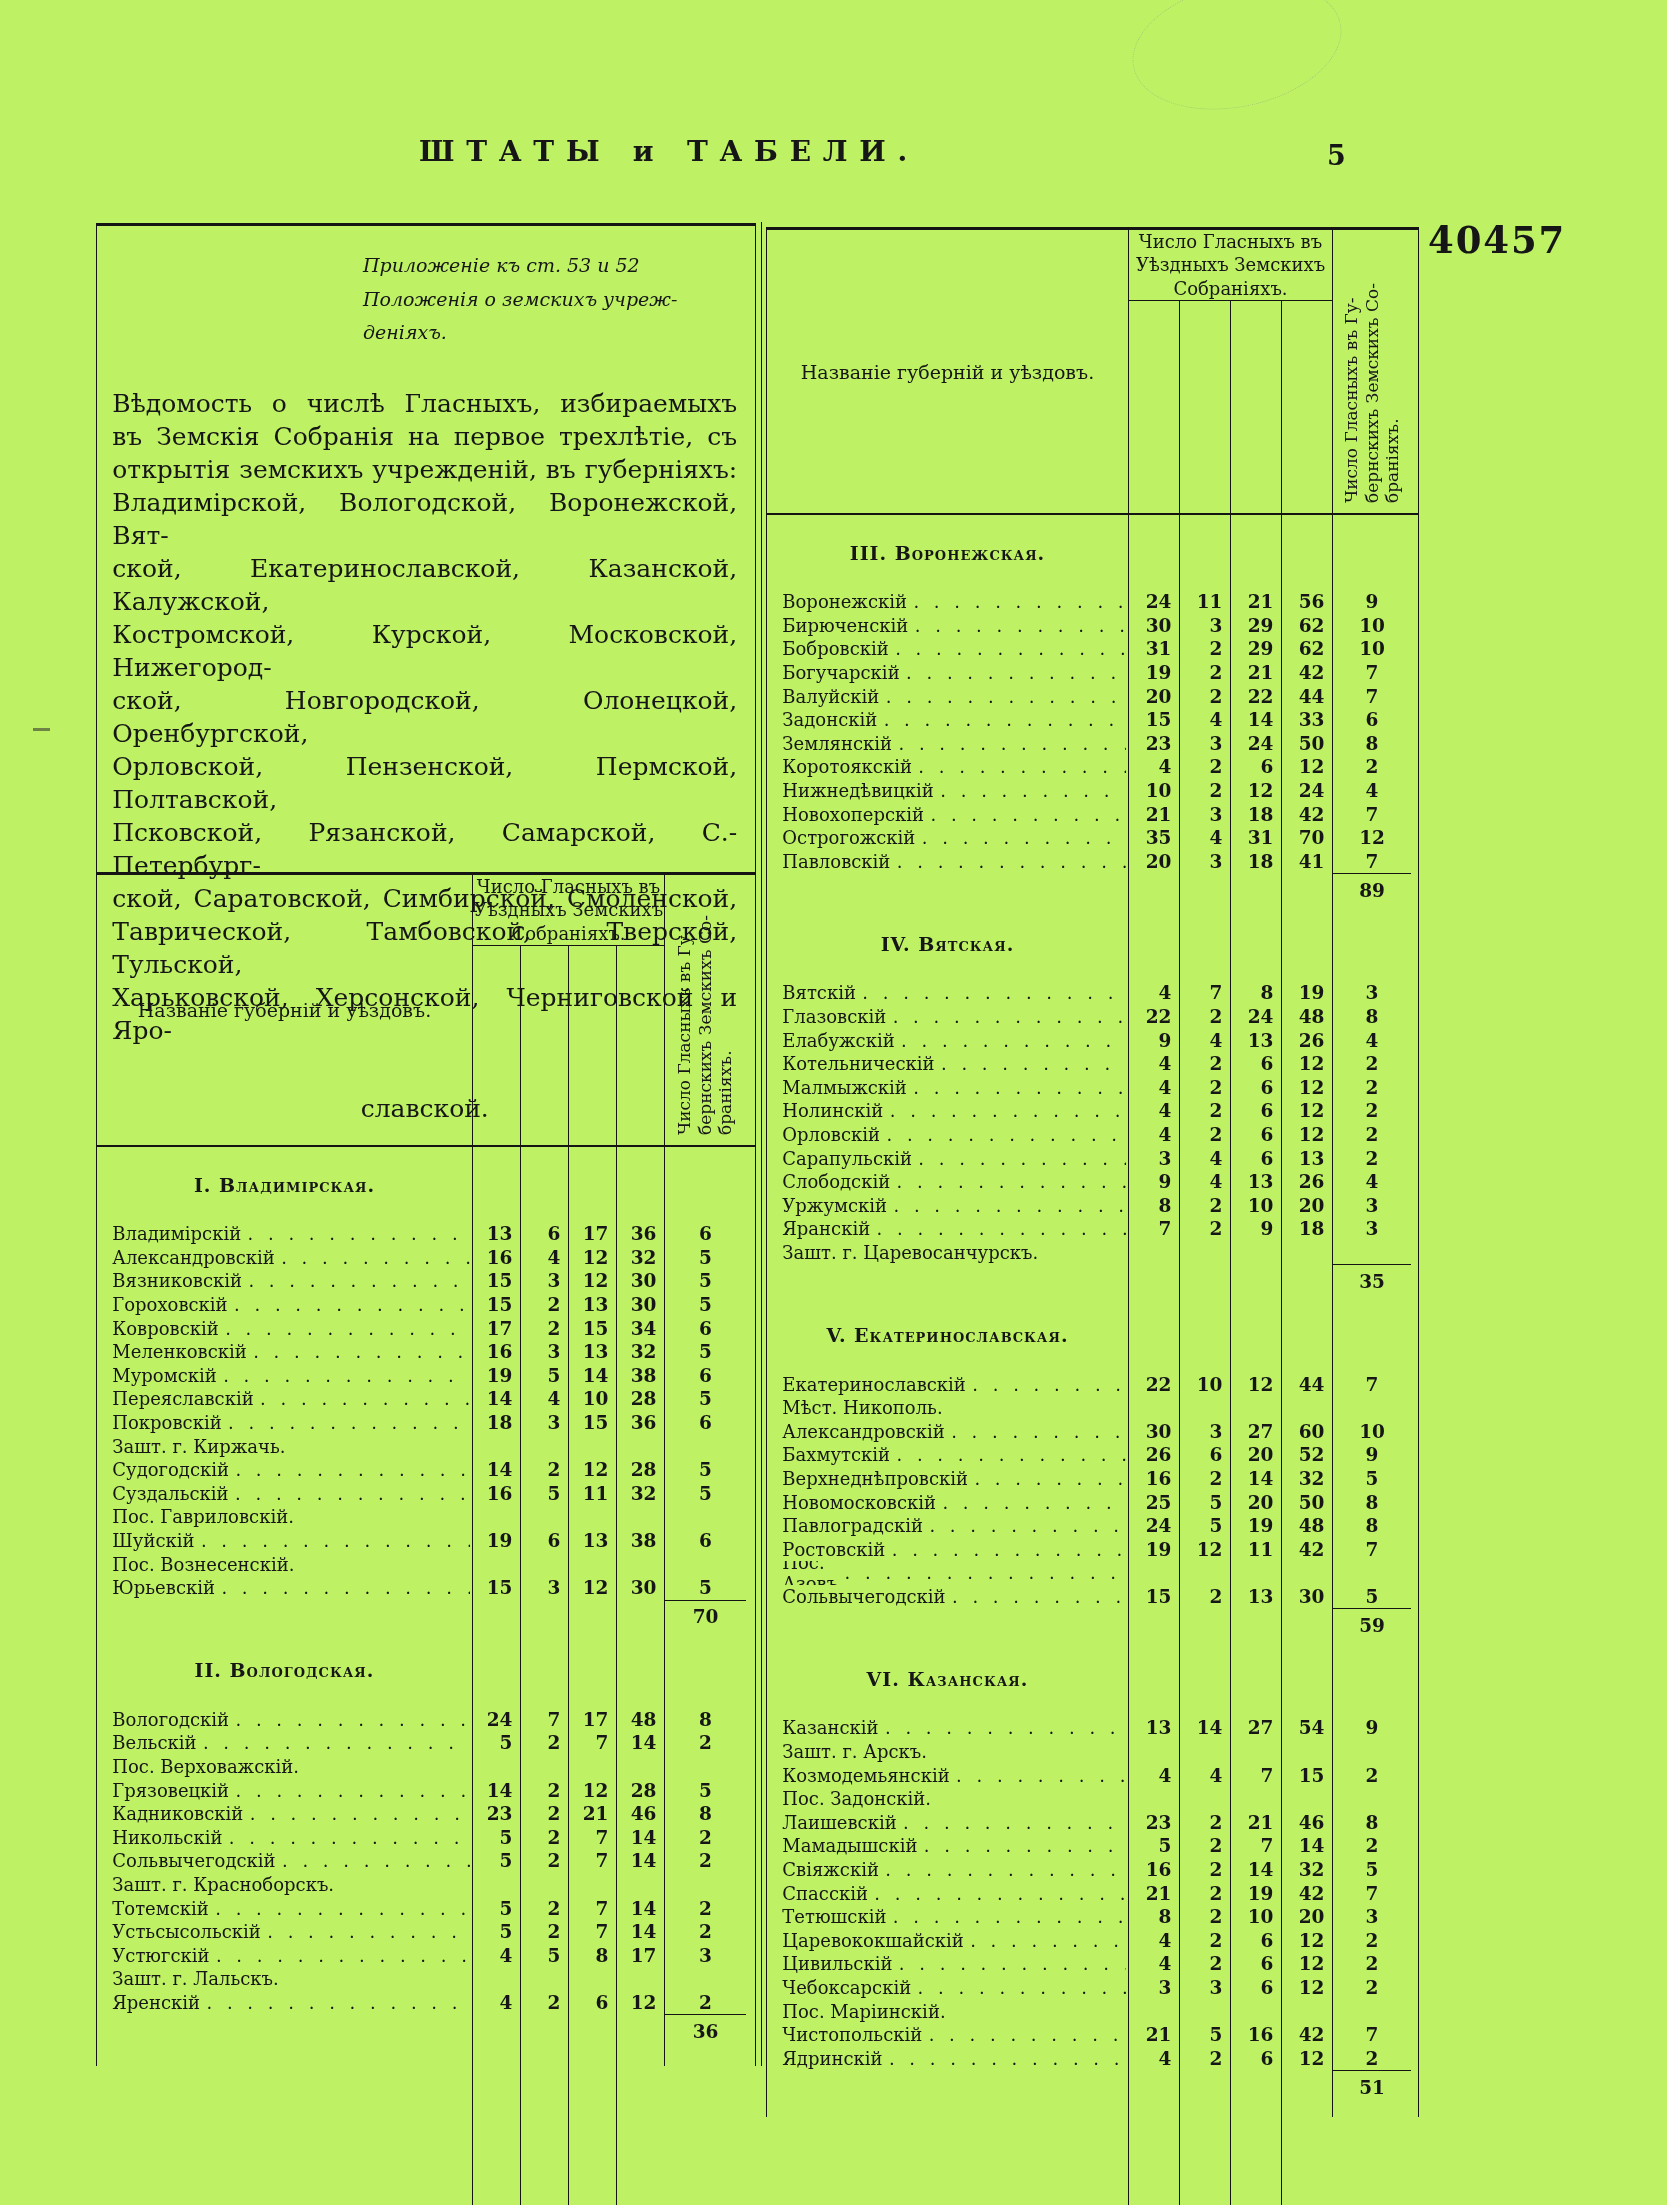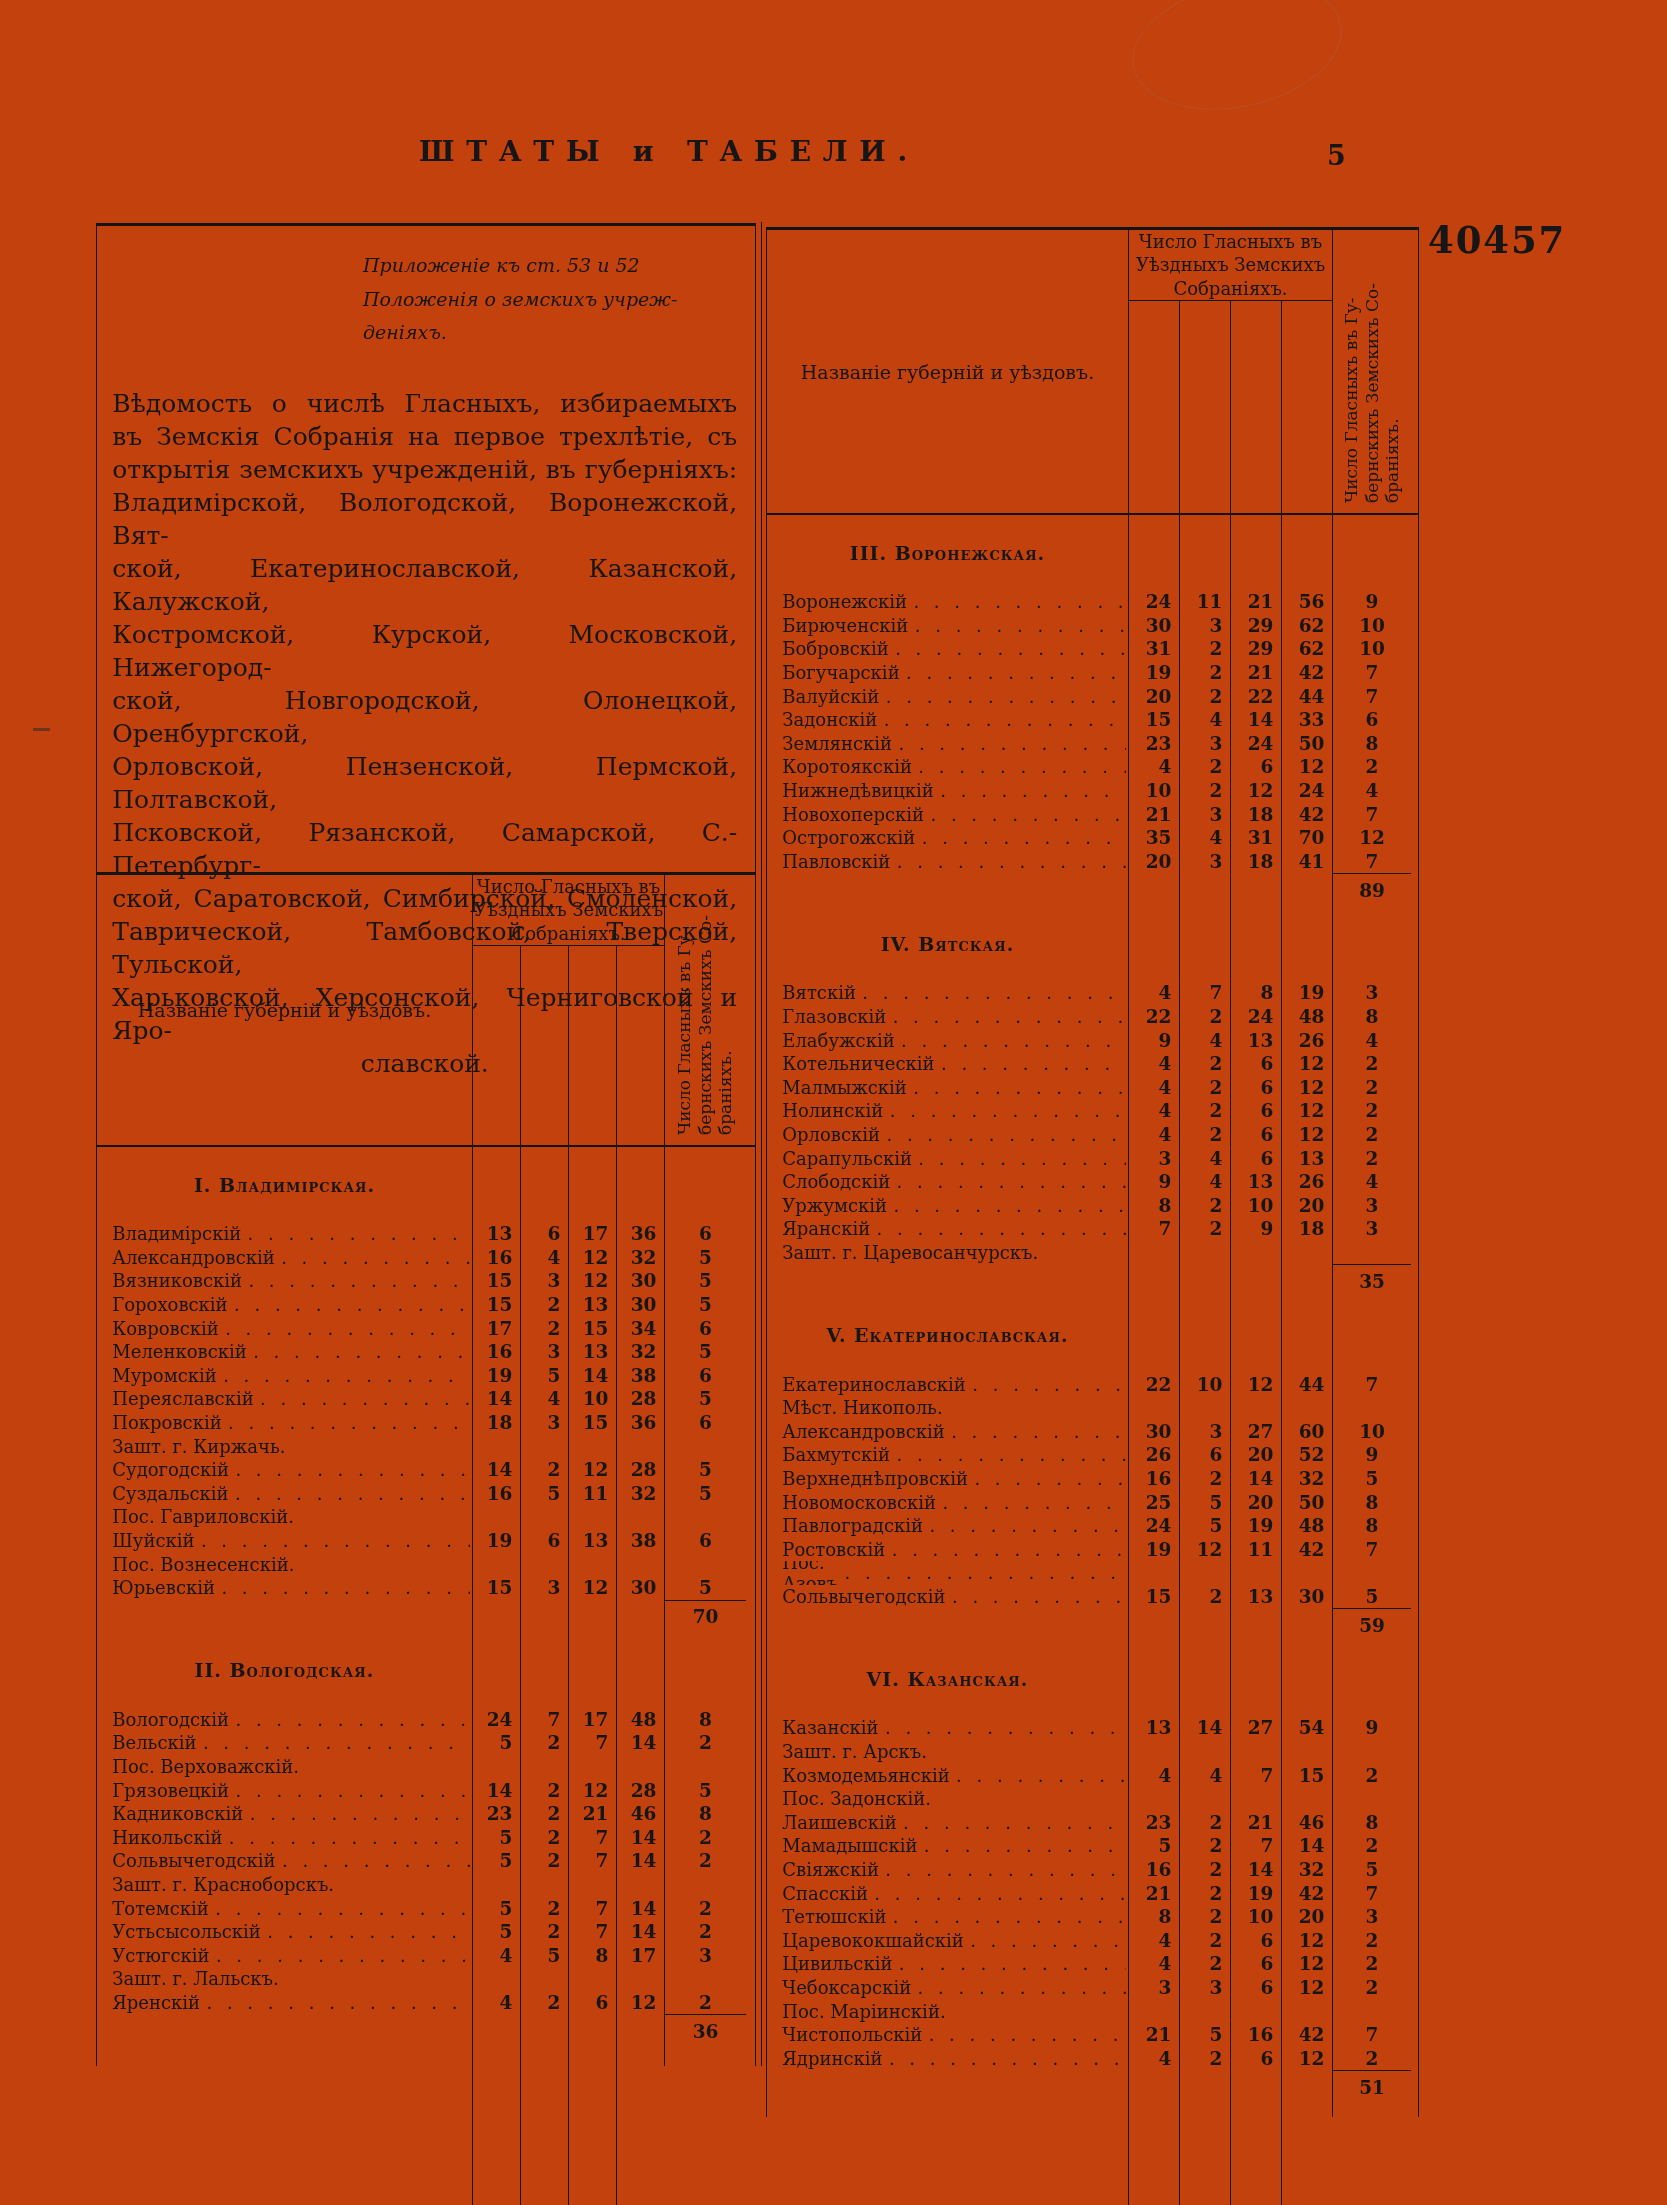--- a/index.html
+++ b/index.html
@@ -1,16 +1,16 @@
 <!DOCTYPE html>
 <html style="font-size:10.2px"><head>
 <meta charset="utf-8">
 <style>
   html,body{margin:0;padding:0;background:#6b6b6b;}
-  .page{position:relative;width:1667px;height:2205px;background:#c2410c;
+  .page{position:relative;width:1667px;height:2205px;background:#bef264;
         font-family:"DejaVu Serif","Liberation Serif",serif;color:#161616;overflow:hidden;}
 
   
   .title{position:absolute;left:331px;top:135px;width:676px;text-align:center;
          font-size:28px;font-weight:700;letter-spacing:0.42em;white-space:nowrap;}
   .pagenum{position:absolute;left:1327px;top:140px;font-size:27px;font-weight:700;}
   .docnum{position:absolute;left:1428px;top:218px;font-size:37px;font-weight:700;letter-spacing:1.9px;}
   .stamp{position:absolute;left:1131px;top:-16px;width:210px;height:121px;border:1.9px dotted #8d8d8d;
          border-radius:50%;opacity:.4;transform:rotate(-12deg);}
   .margin-mark{position:absolute;left:33px;top:728px;width:16.6px;height:2.5px;background:#2a2a2a;opacity:.55;}
@@ -20,21 +20,21 @@
             border-top:3.8px solid #141414;border-left:1.9px solid #141414;border-right:1.3px solid #141414;}
   .col-left::after{content:"";position:absolute;top:-3.8px;bottom:0;right:-7px;width:1.3px;background:#141414;}
   .col-right{position:absolute;left:766px;top:227px;width:653px;box-sizing:border-box;
              border-top:3.8px solid #141414;border-left:1.3px solid #141414;border-right:1.3px solid #141414;}
 
   
   .intro{height:646px;box-sizing:border-box;padding:19px 12.7px 0 14px;}
   .note{margin:3.8px 0 0 252px;width:335px;font-style:italic;font-size:19px;line-height:1.78;}
   .lede{margin:37px 0 0;padding:0 5.1px 0 1.3px;font-size:25px;line-height:33px;}
   .lede .ln{text-align:justify;text-align-last:justify;}
-  .lede .ln.last{text-align:center;text-align-last:center;}
+  .lede .ln.last{text-align:center;text-align-last:center;margin-top:45px;}
 
   
   .ztable{--namew:375px;--vw:48px;--gw:82px;}
   .t-left{border-top:3.8px solid #141414;}
   .t-right{--namew:361px;--vw:51px;--gw:79px;}
   .thead{display:flex;border-bottom:2.5px solid #141414;height:270px;}
   .t-right .thead{height:283px;}
   .th-name{width:var(--namew);box-sizing:border-box;display:flex;align-items:center;justify-content:center;
            text-align:center;font-size:19px;padding:0 9px;}
   .thg{width:calc(var(--vw)*4);box-sizing:border-box;display:flex;flex-direction:column;}

